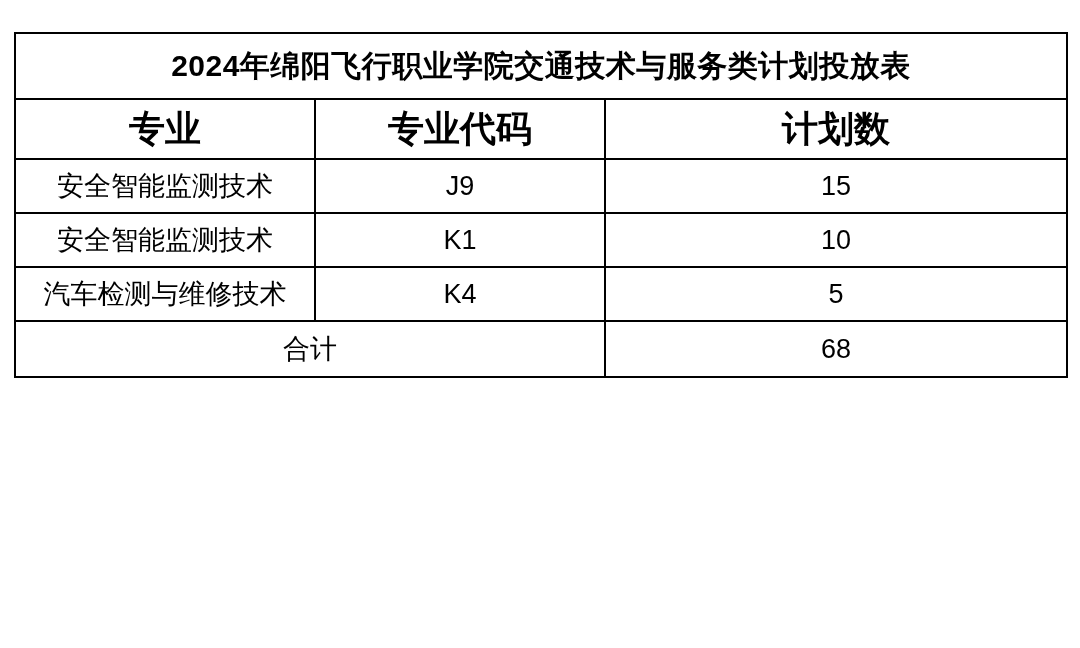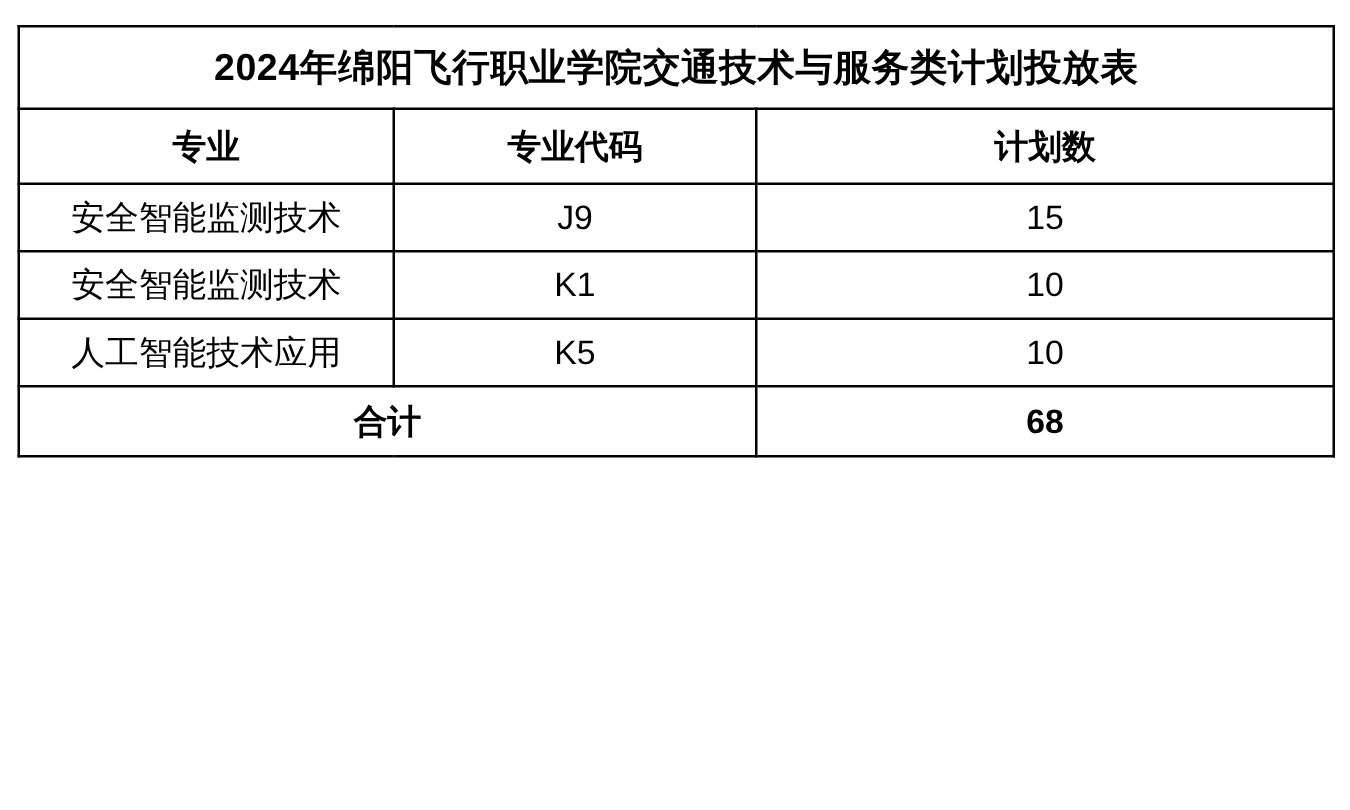--- a/index.html
+++ b/index.html
@@ -16,21 +16,21 @@
   }
   .page {
     width: 1080px;
     height: 648px;
     position: relative;
     background: #ffffff;
   }
   .table-wrap {
     position: absolute;
     left: 14px;
-    top: 20px;
+    top: 32px;
     width: 956px;
   }
   table.plan-table {
     border-collapse: collapse;
     width: 1052px;
     table-layout: fixed;
   }
   table.plan-table td {
     border: 2px solid #000000;
     text-align: center;
@@ -38,32 +38,32 @@
     padding: 0;
   }
   .title-cell {
     height: 64px;
     font-size: 30px;
     font-weight: bold;
     letter-spacing: 0.5px;
   }
   .header-cell {
     height: 58px;
-    font-size: 27px;
+    font-size: 36px;
     font-weight: bold;
   }
   .body-cell {
     height: 52px;
     font-size: 27px;
     font-weight: normal;
   }
   .total-cell {
     height: 54px;
     font-size: 27px;
-    font-weight: bold;
+    font-weight: normal;
   }
   col.c-major { width: 300px; }
   col.c-code  { width: 290px; }
   col.c-plan  { width: 462px; }
 </style>
 </head>
 <body>
 
 <div class="page">
   <div class="table-wrap">
@@ -87,23 +87,23 @@
           <td class="body-cell">安全智能监测技术</td>
           <td class="body-cell">J9</td>
           <td class="body-cell">15</td>
         </tr>
         <tr>
           <td class="body-cell">安全智能监测技术</td>
           <td class="body-cell">K1</td>
           <td class="body-cell">10</td>
         </tr>
         <tr>
-          <td class="body-cell">人工智能技术应用</td>
-          <td class="body-cell">K5</td>
-          <td class="body-cell">10</td>
+          <td class="body-cell">汽车检测与维修技术</td>
+          <td class="body-cell">K4</td>
+          <td class="body-cell">5</td>
         </tr>
 
         <tr>
           <td class="total-cell" colspan="2">合计</td>
           <td class="total-cell">68</td>
         </tr>
       </tbody>
     </table>
   </div>
 </div>

